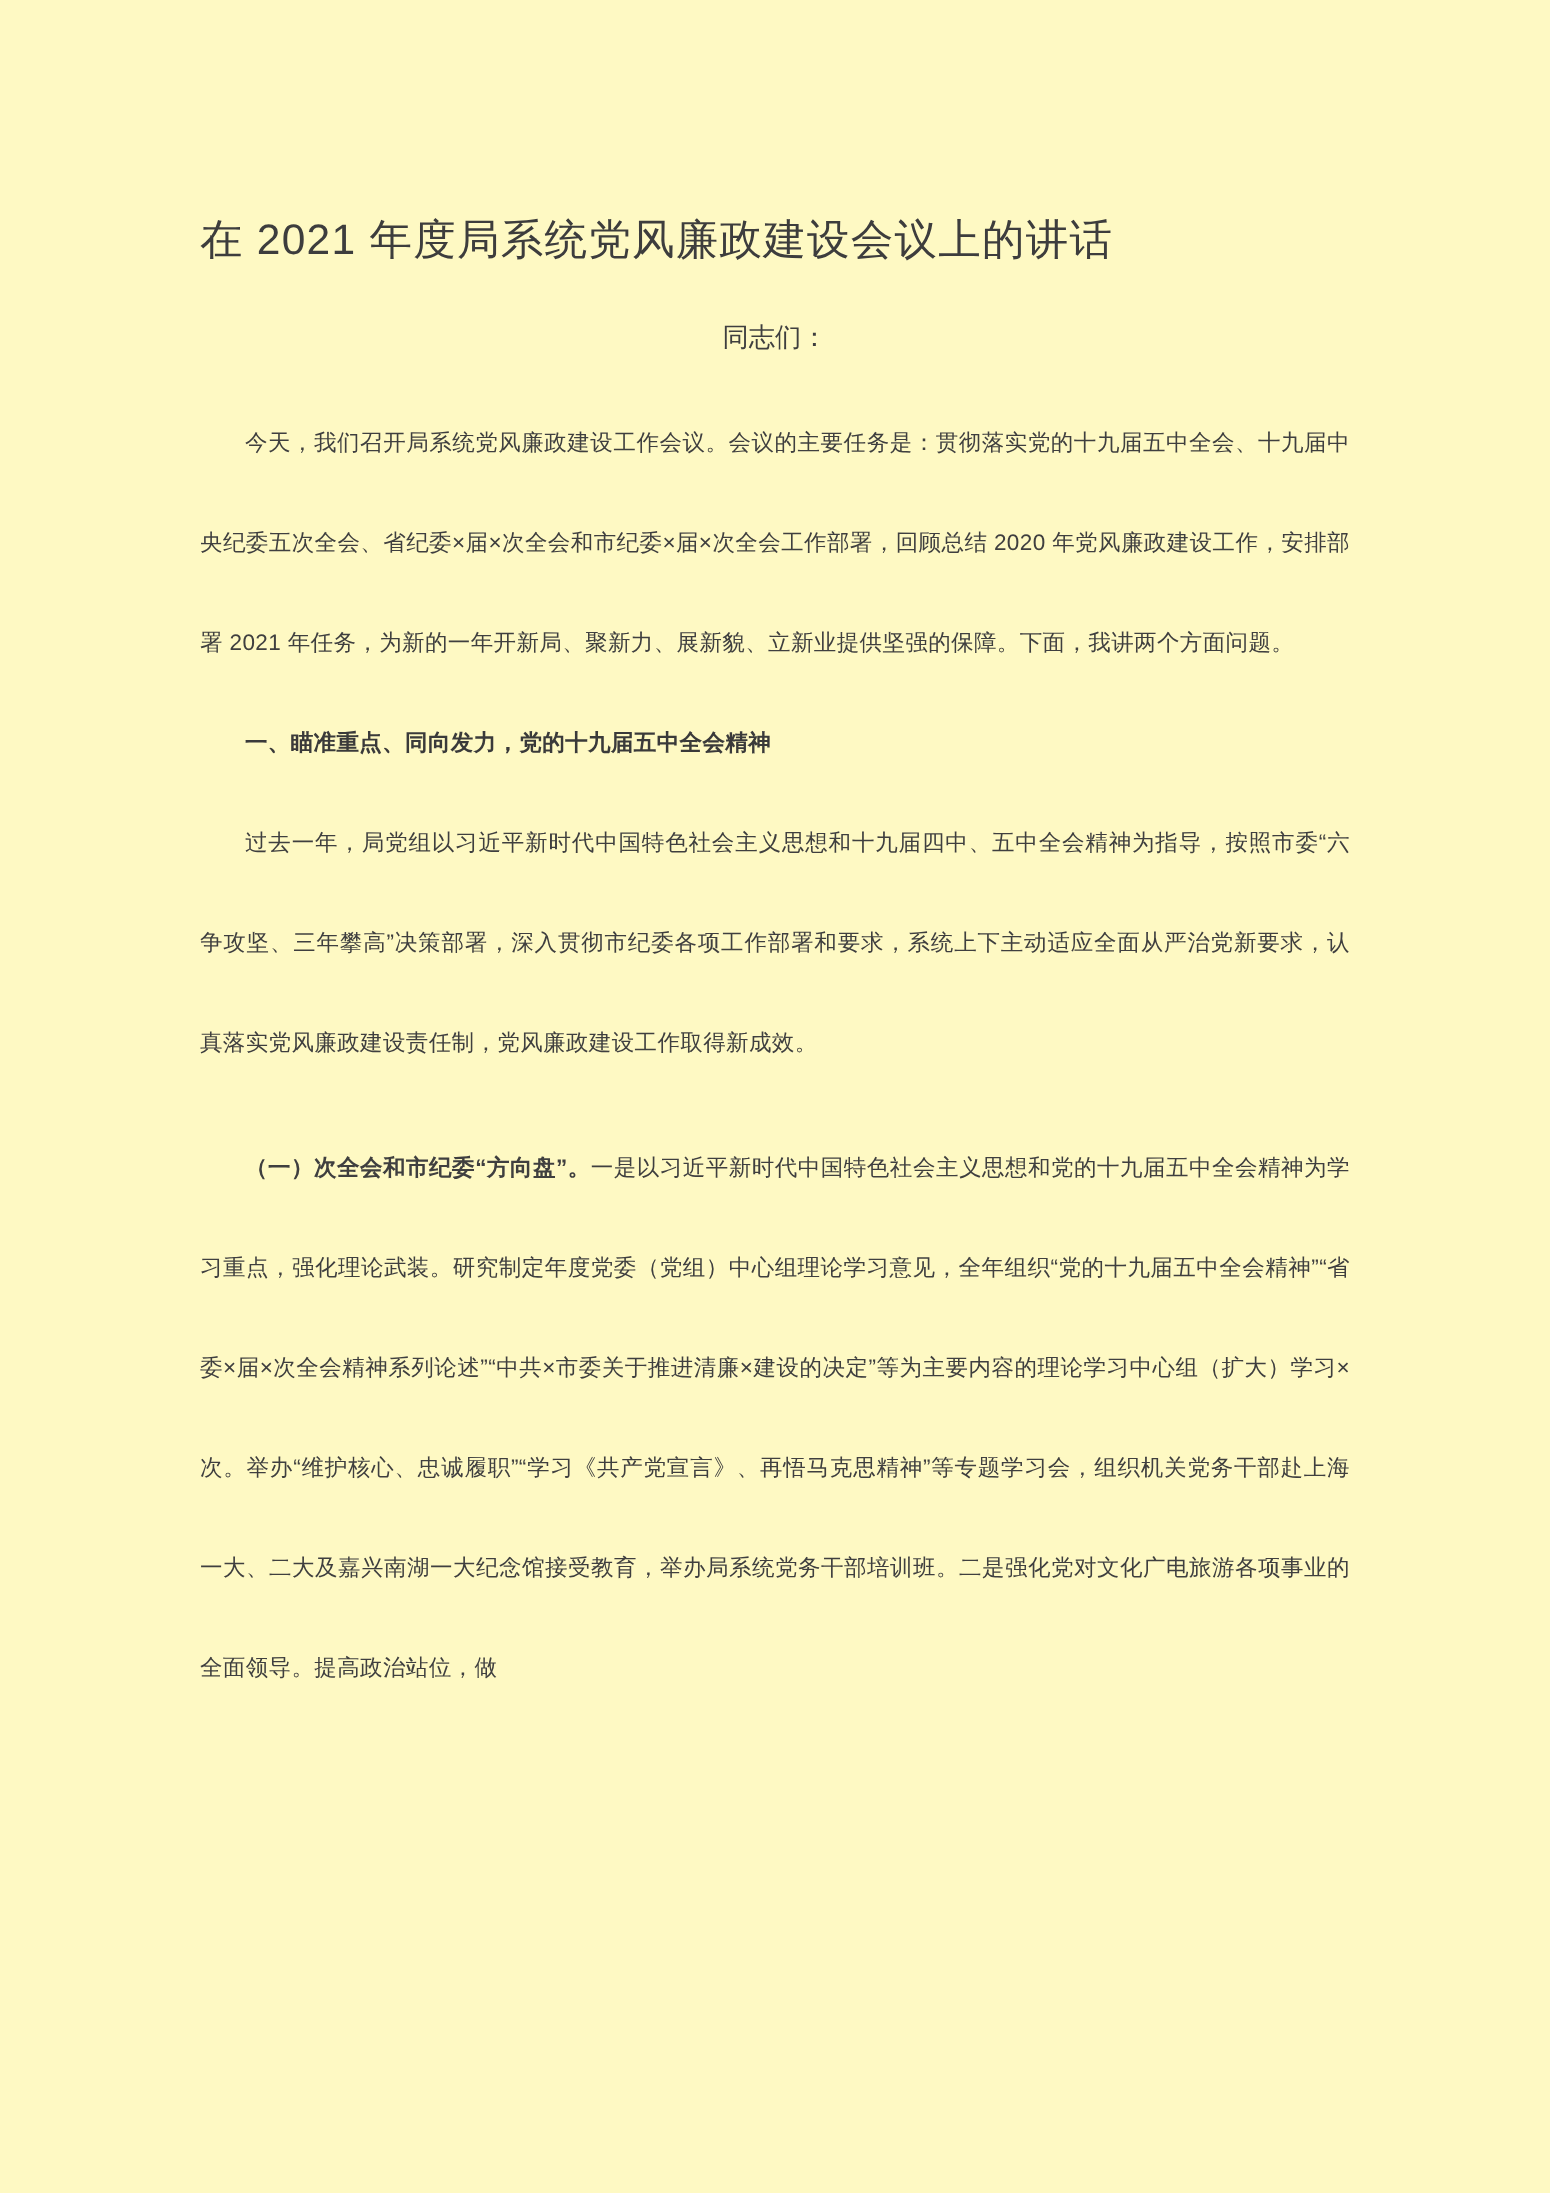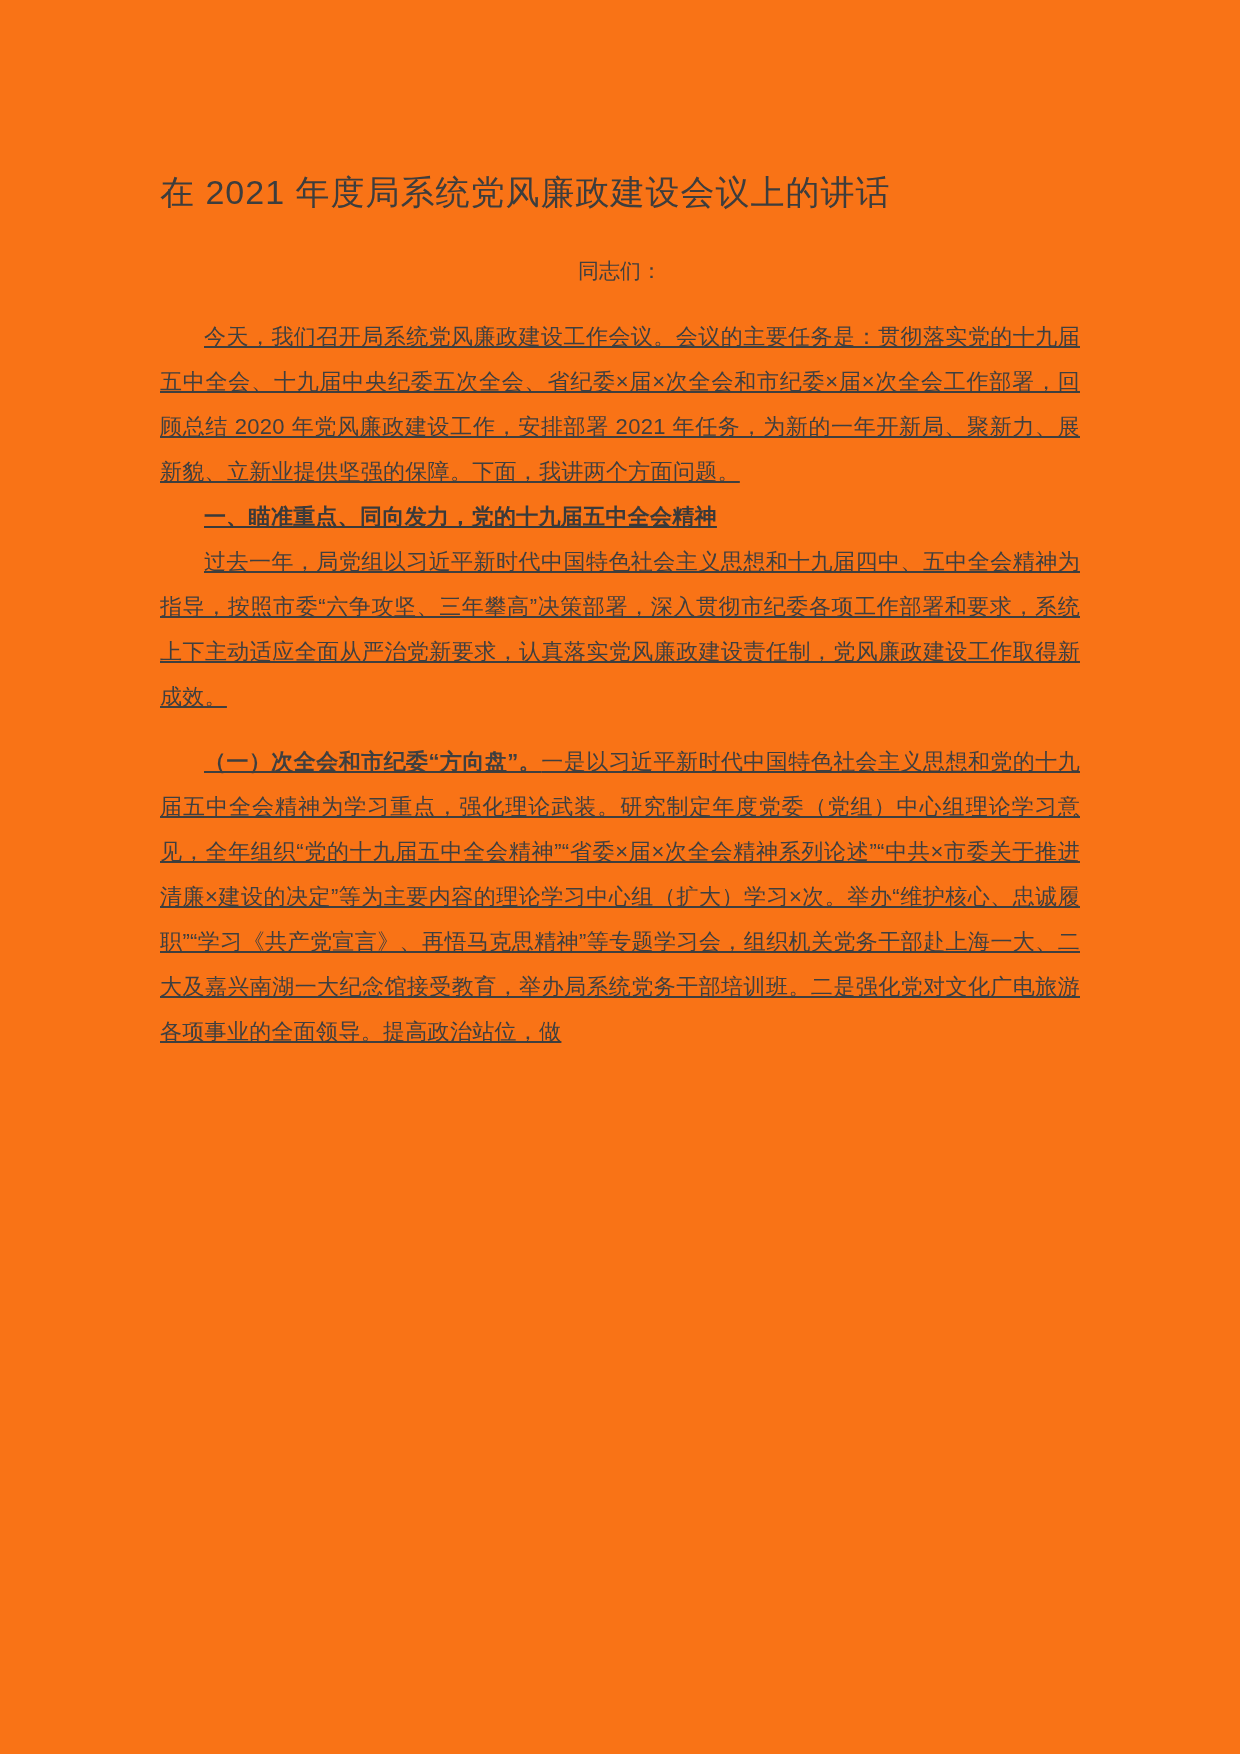--- a/index.html
+++ b/index.html
@@ -6,21 +6,21 @@
     margin: 0;
     padding: 0;
     background: #ffffff;
   }
   .page {
     position: relative;
     width: 1240px;
     min-height: 1754px;
     box-sizing: border-box;
     padding: 170px 160px 80px 160px;
-    background: #f97316;
+    background: #fef9c3;
     font-family: "Liberation Sans", "DejaVu Sans", sans-serif;
     color: #3f3f3f;
   }
   .doc-title {
     margin: 0;
     font-size: 34px;
     font-weight: 500;
     line-height: 44px;
     letter-spacing: 1px;
     text-align: left;
@@ -28,26 +28,25 @@
   }
   .salutation {
     margin: 42px 0 0 0;
     font-size: 21px;
     line-height: 30px;
     text-indent: 0;
     text-align: center;
   }
   .para {
     margin: 0;
-    font-size: 22px;
-    line-height: 45px;
+    font-size: 18px;
+    line-height: 80px;
     text-align: justify;
     text-indent: 2em;
     letter-spacing: 0.3px;
-    text-decoration: underline;
   }
   .para.first {
     margin-top: 28px;
   }
   .para.sub {
     margin-top: 20px;
   }
   .heading {
     font-weight: bold;
     color: #3a3a3a;

